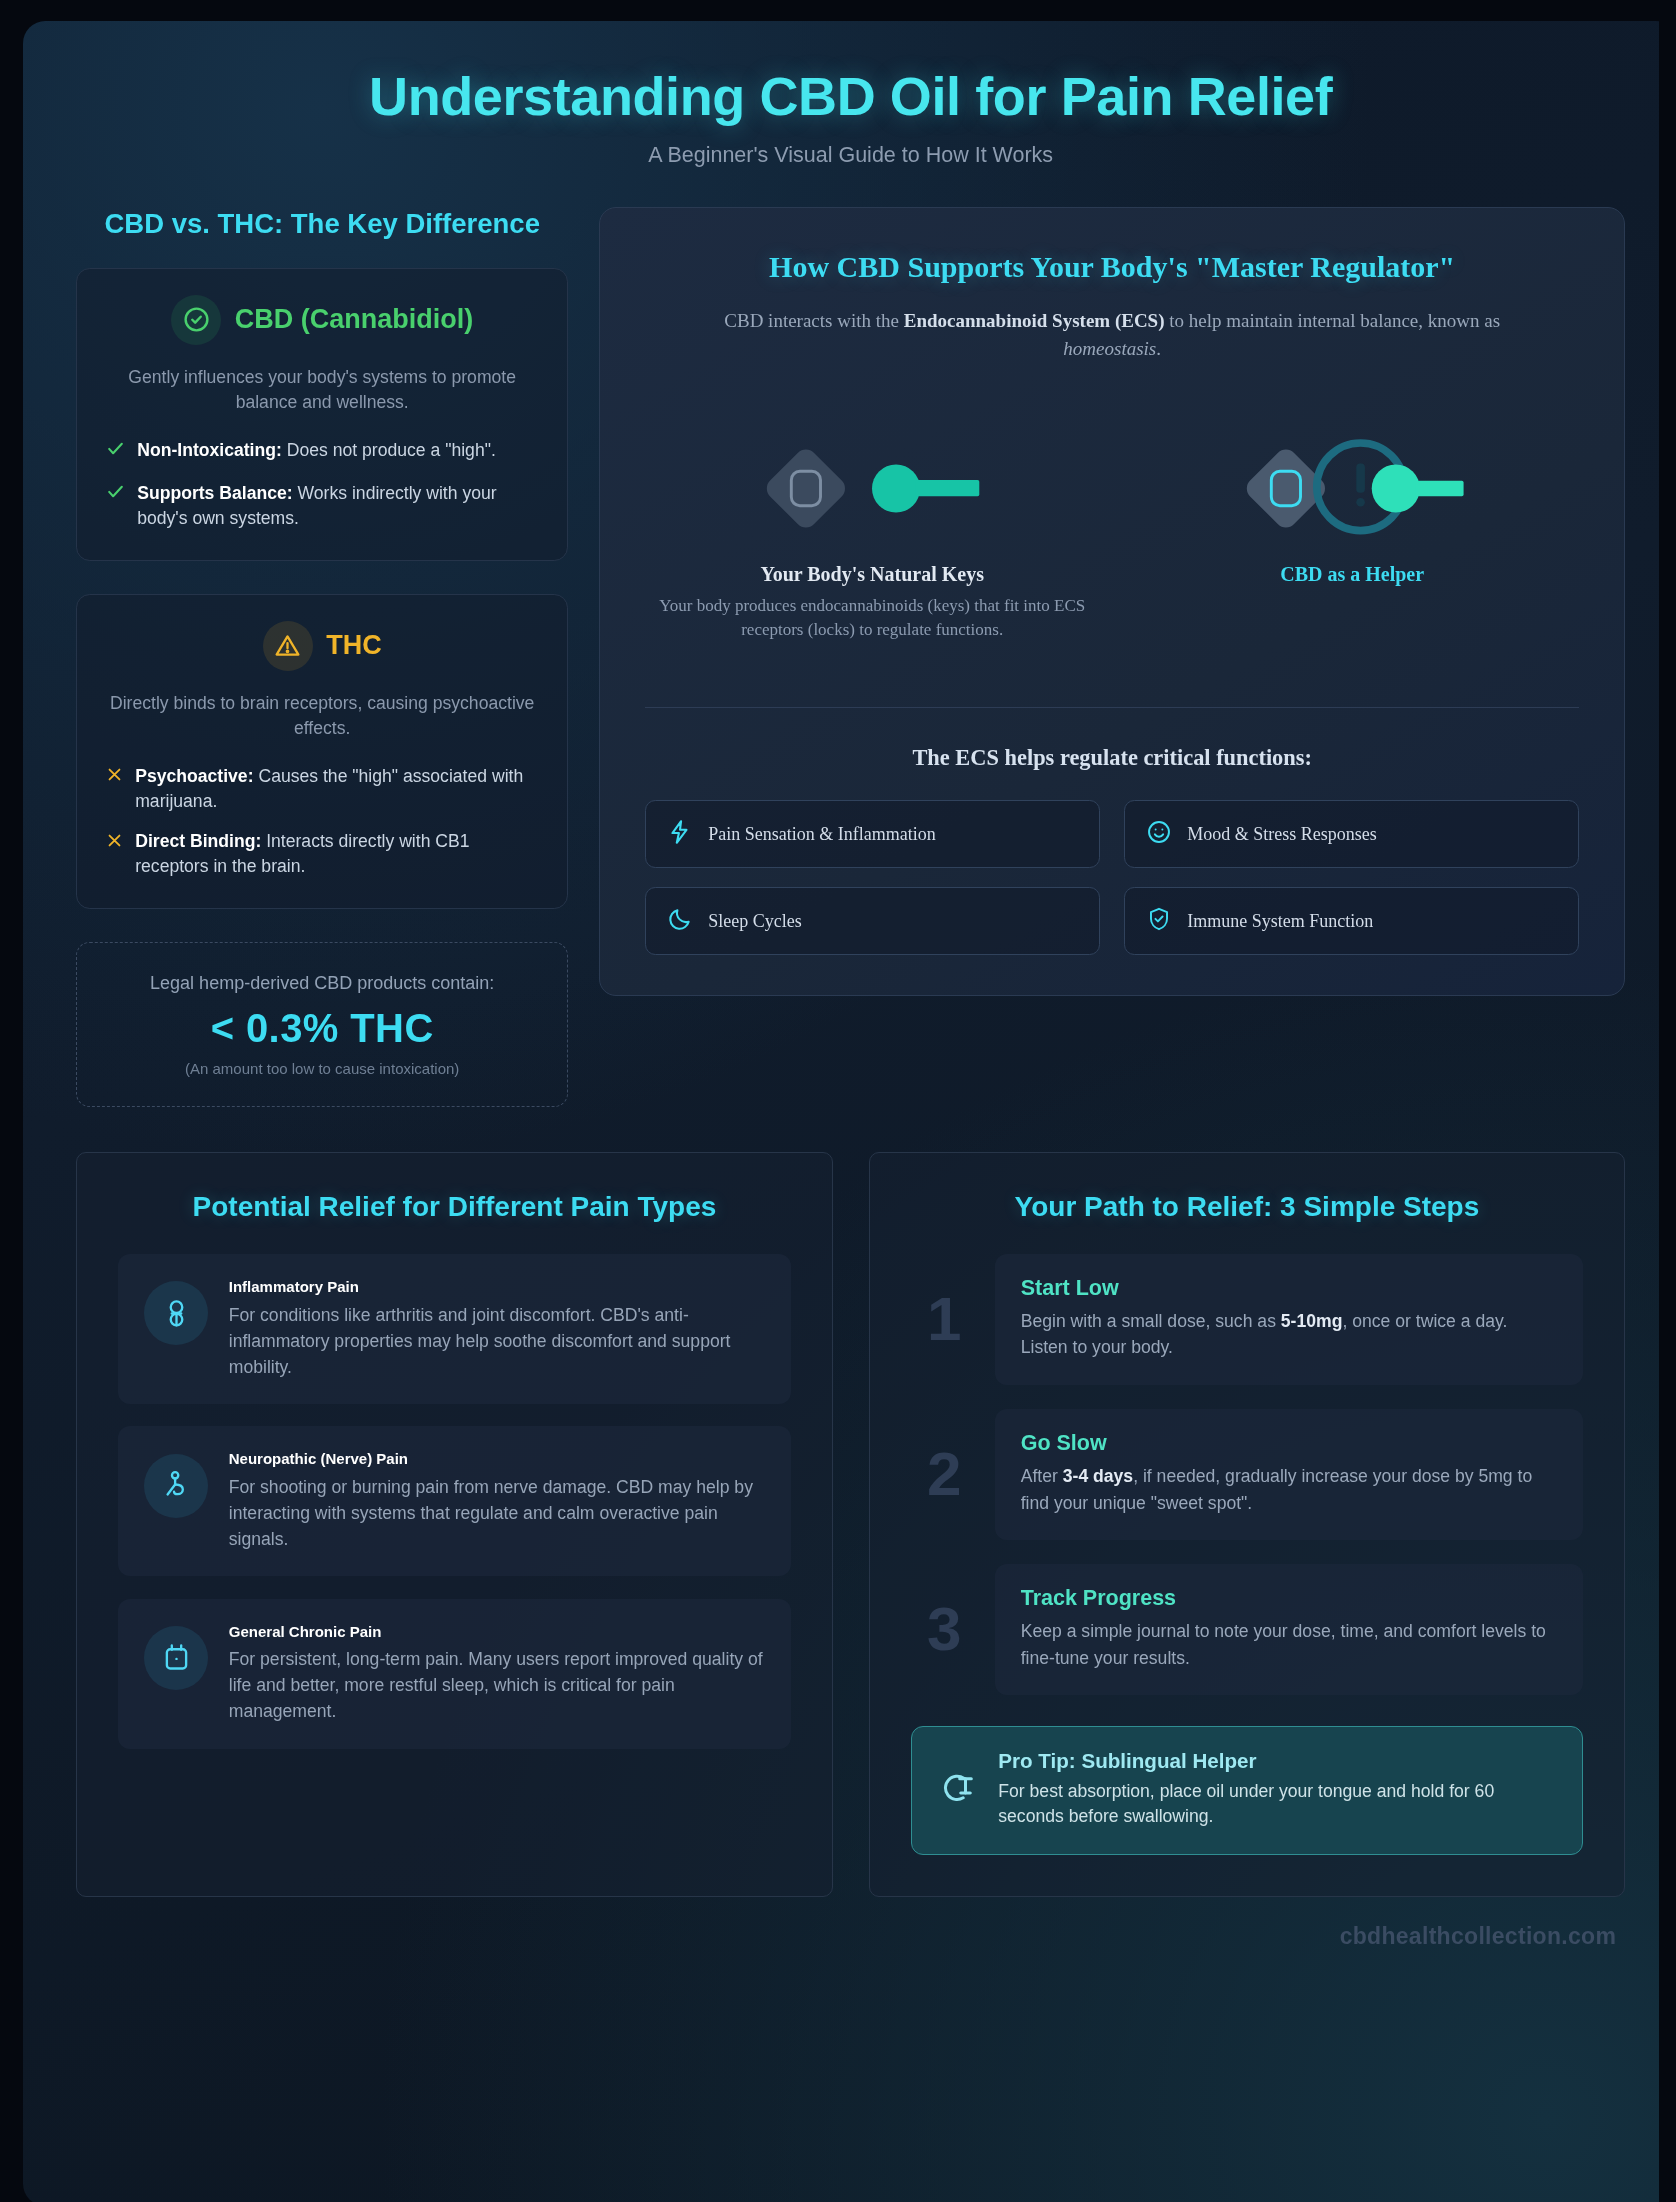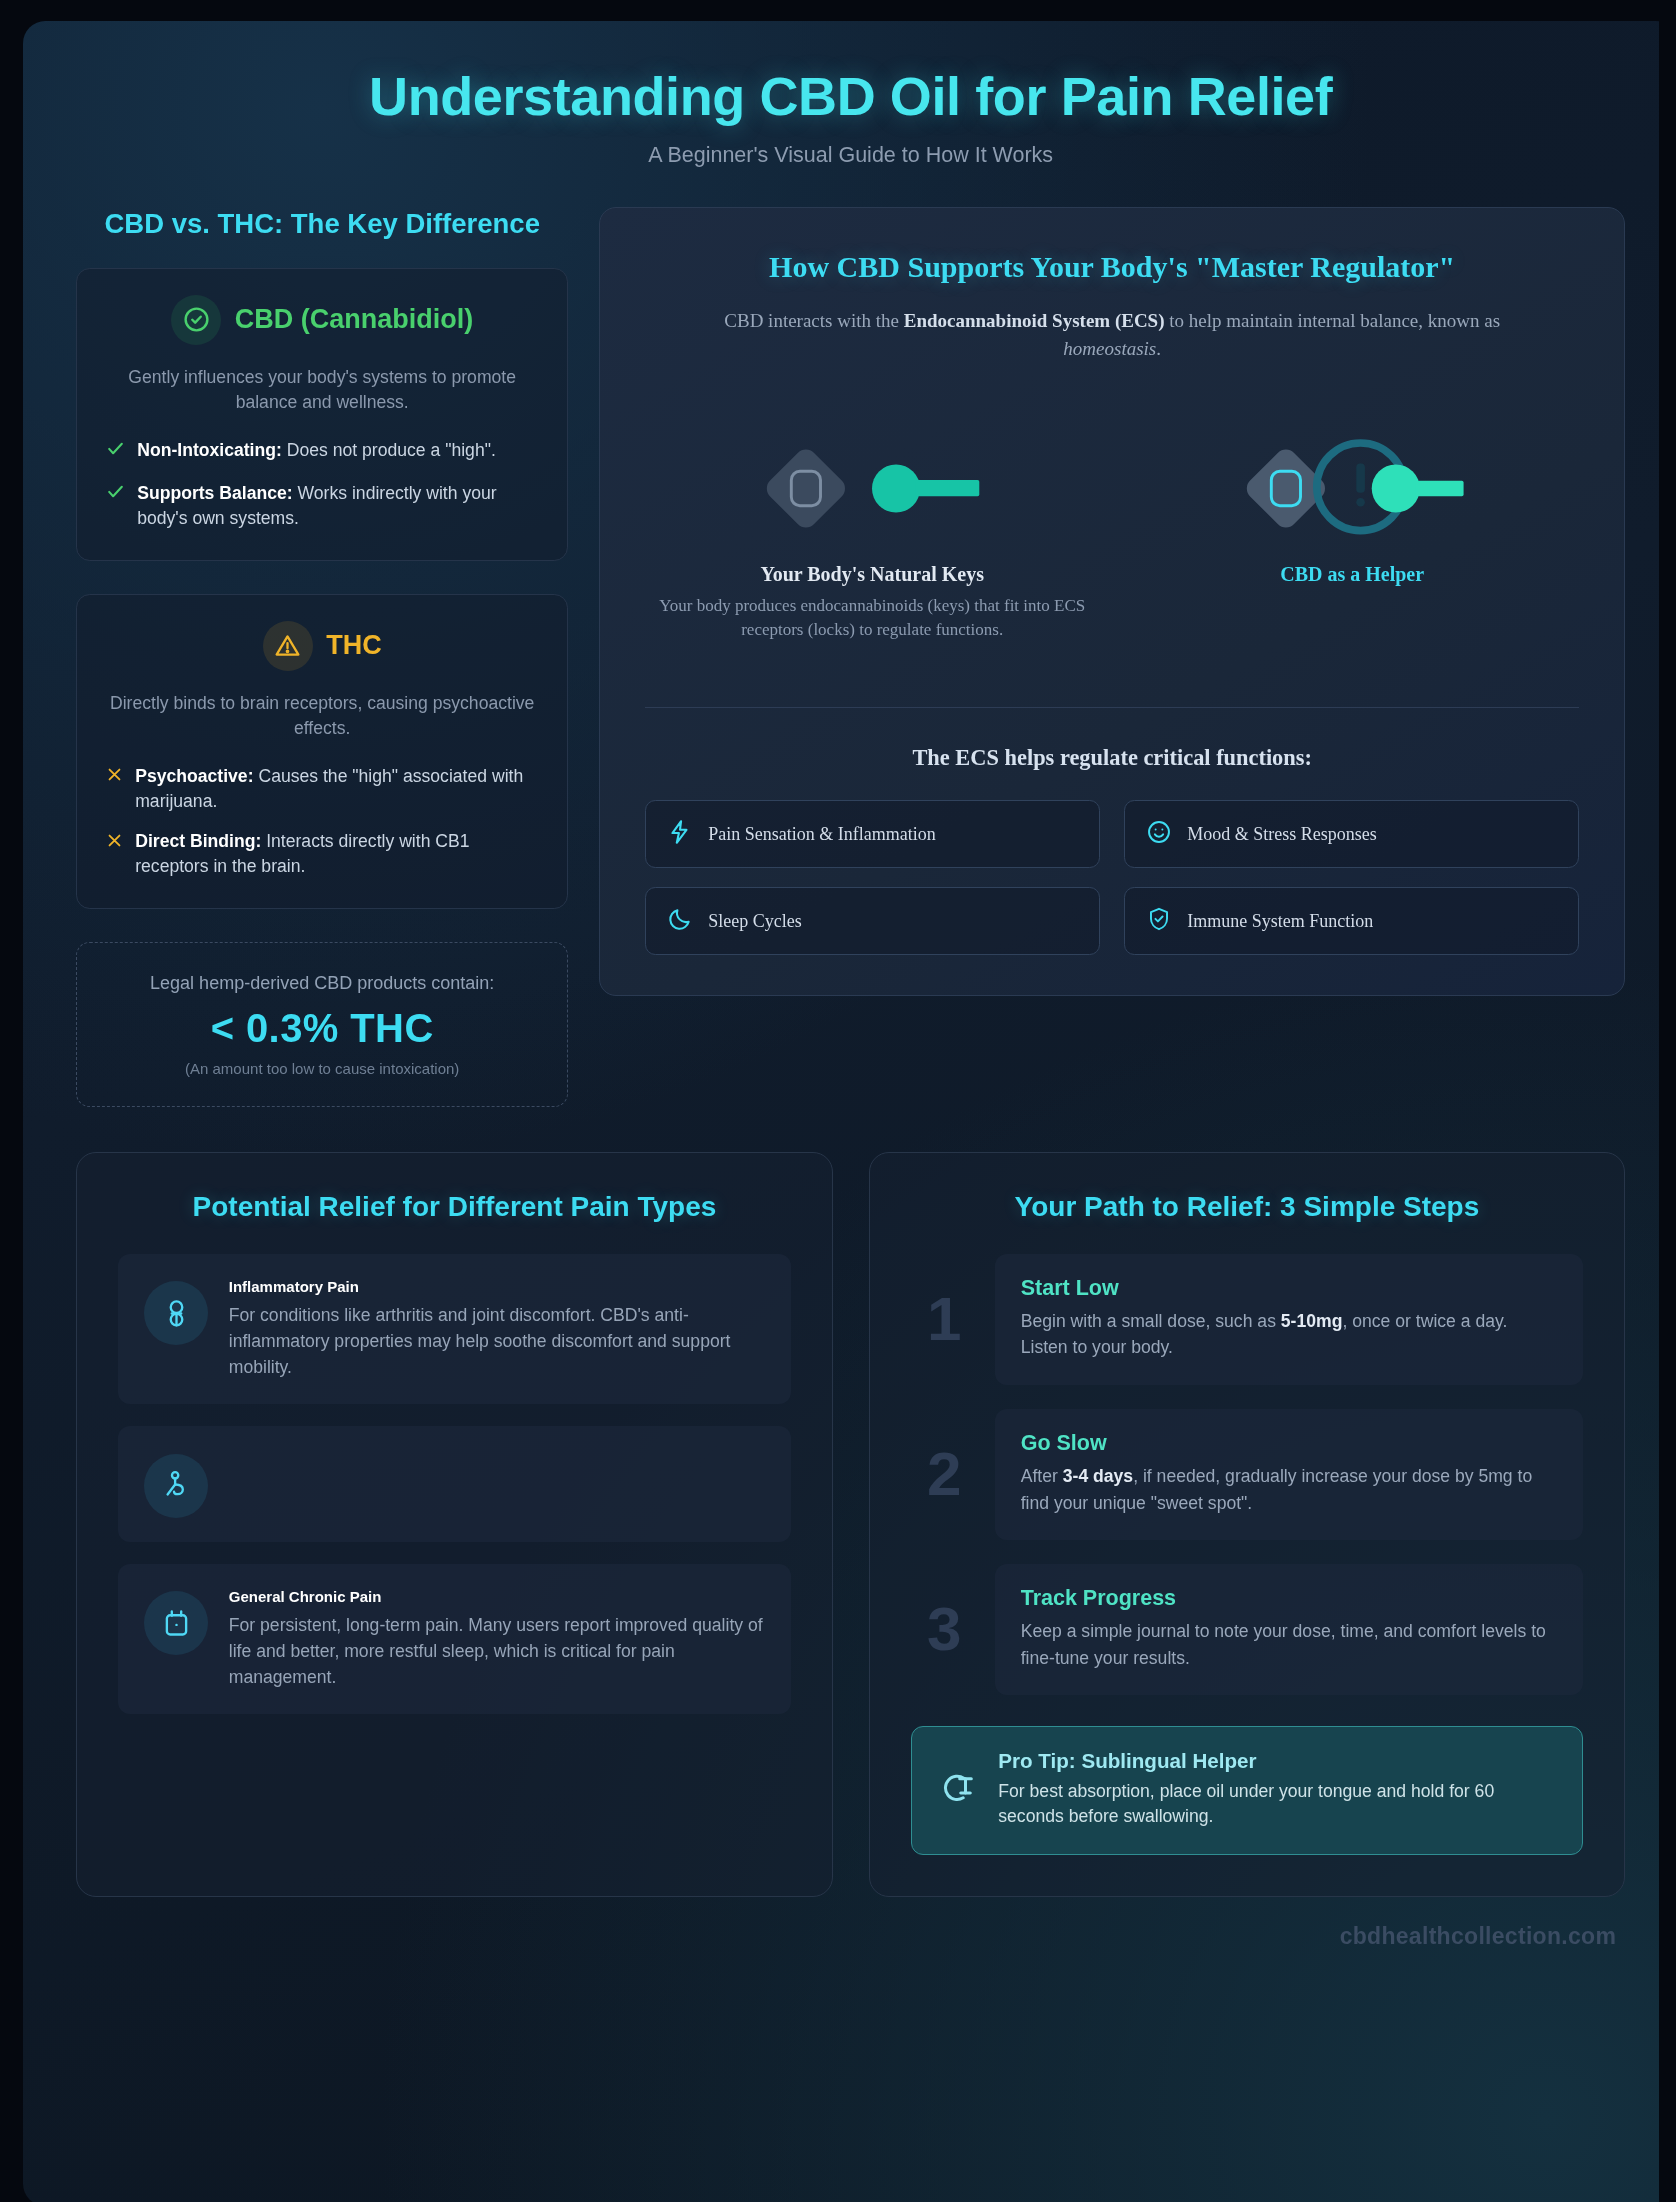--- a/index.html
+++ b/index.html
@@ -232,21 +232,21 @@
 
   
   .bottom-grid {
     display: flex;
     gap: 36px;
     padding: 45px 53px 0 53px;
     align-items: stretch;
   }
   .panel {
     border: 0.9px solid #273549;
-    border-radius: 20px;
+    border-radius: 10px;
     background: rgba(22,32,49,0.55);
     padding: 36px 41px 41px 41px;
     flex: 1;
   }
   .panel-title {
     font-size: 28px;
     font-weight: 700;
     color: #3ddcf2;
     text-align: center;
     line-height: 1.28;
@@ -552,20 +552,24 @@
 
         <div class="pain-card">
           <span class="pain-icon">
             <svg width="33" height="33" viewBox="0 0 24 24" fill="none" stroke="#4fd8f5" stroke-width="1.7" stroke-linecap="round" stroke-linejoin="round">
                 <circle cx="11" cy="4.6" r="2.3"></circle>
                 <path d="M11 6.9v4.4"></path>
                 <path d="M11 11.3L5.5 18.5"></path>
                 <path d="M11 11.3c3.8 0 5.6 1.6 5.6 3.6s-1.7 3.4-3.8 3.4c-1.6 0-2.6-.8-2.6-1.8"></path>
               </svg>
           </span>
+          <div class="pain-body">
+            <h3>Neuropathic (Nerve) Pain</h3>
+            <p>For shooting or burning pain from nerve damage. CBD may help by interacting with systems that regulate and calm overactive pain signals.</p>
+          </div>
         </div>
 
         <div class="pain-card">
           <span class="pain-icon">
             <svg width="33" height="33" viewBox="0 0 24 24" fill="none" stroke="#4fd8f5" stroke-width="1.7" stroke-linecap="round" stroke-linejoin="round">
                 <rect x="5" y="6" width="14" height="14" rx="2.4"></rect>
                 <line x1="8.6" y1="3.3" x2="8.6" y2="6.3"></line>
                 <line x1="15.4" y1="3.3" x2="15.4" y2="6.3"></line>
                 <circle cx="12" cy="13" r="0.9" fill="#4fd8f5" stroke="none"></circle>
               </svg>

